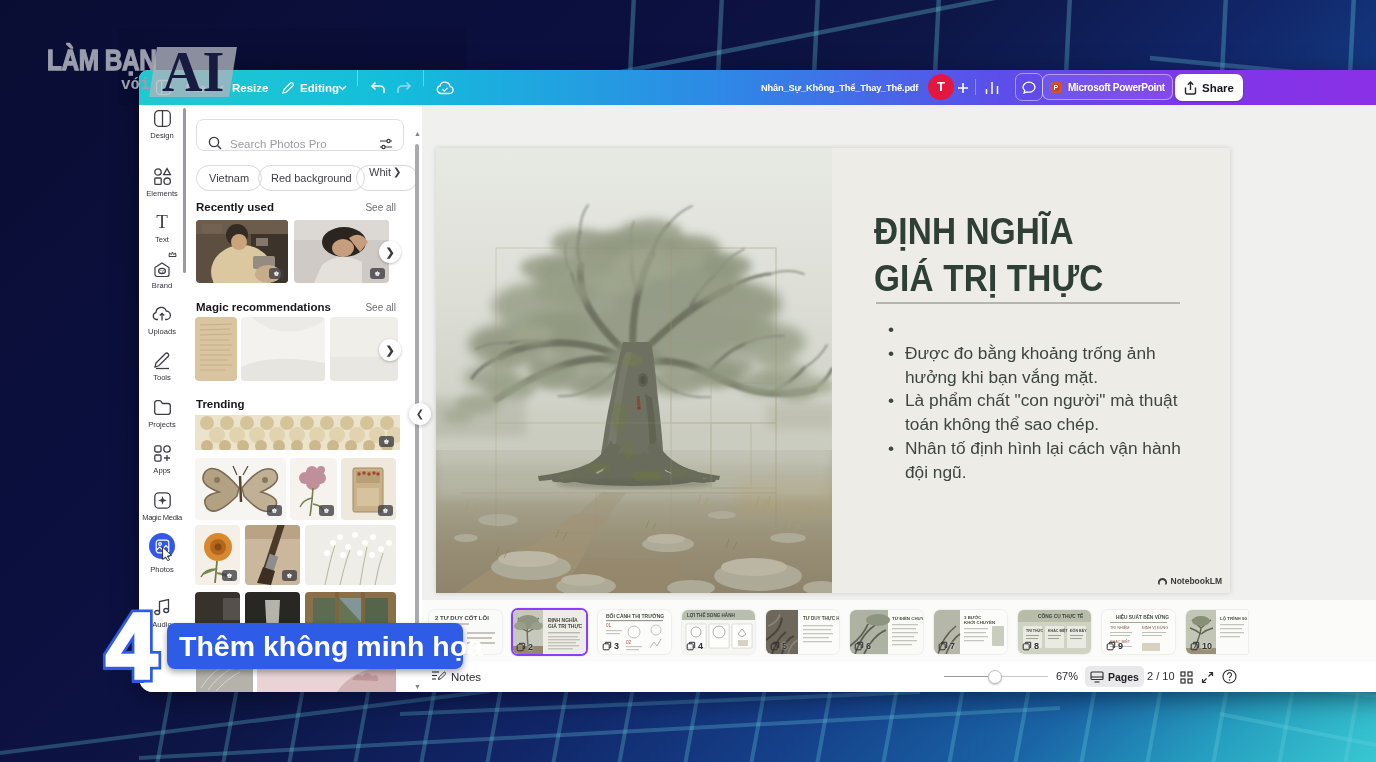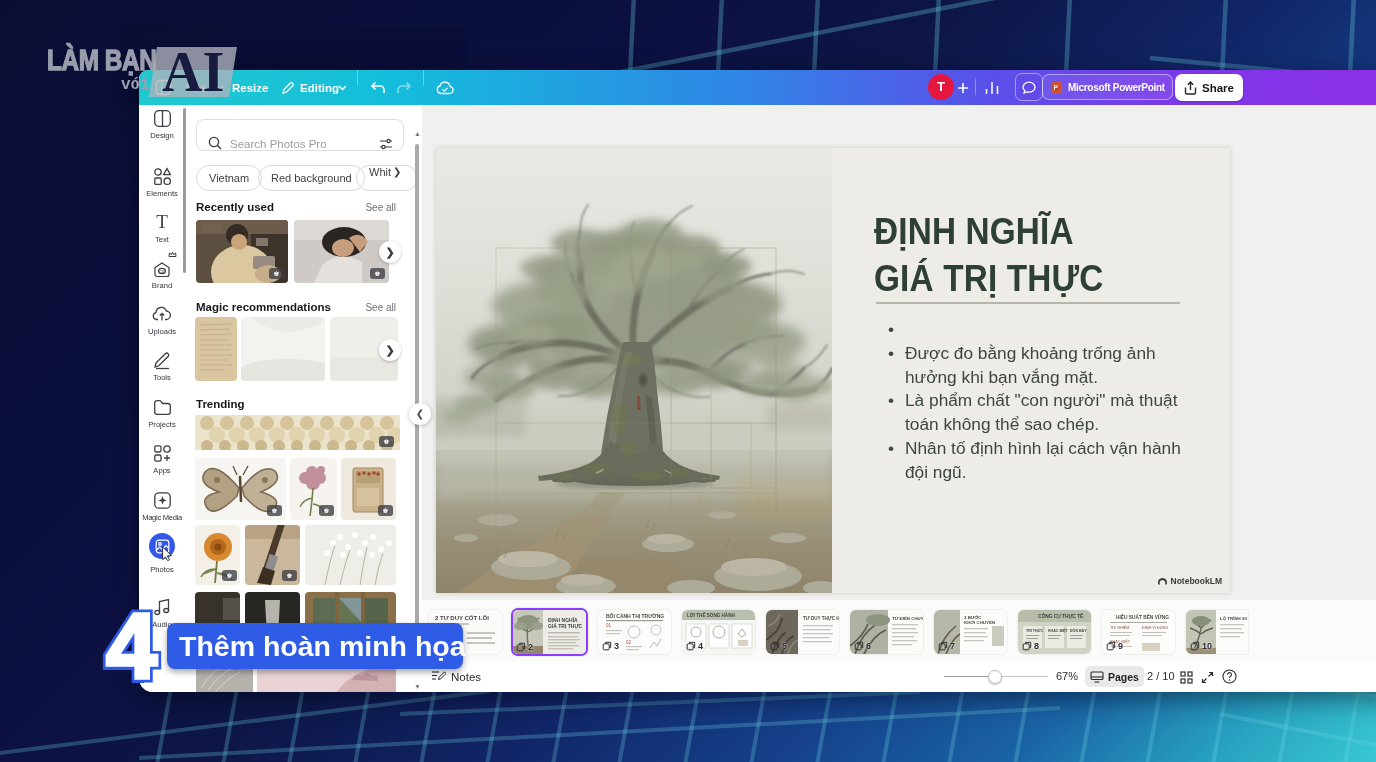--- a/index.html
+++ b/index.html
@@ -104,20 +104,21 @@
           <path d="M14 5H6a4 4 0 00-4 4v3"></path>
         </svg>
       </div>
     <div class="tbl tbdiv" style="left:284px;"></div>
     <div class="tbl" style="left:297px;">
         <svg width="18" height="14" viewBox="0 0 18 14" fill="none" stroke="#fff" stroke-width="1.3">
           <path d="M5 12.5h8.5a3.5 3.5 0 00.6-6.95A5.2 5.2 0 004 4.9 3.9 3.9 0 005 12.5z"></path>
           <path d="M6.5 8.3l1.8 1.8 3.2-3.2"></path>
         </svg>
       </div>
+    <div class="tbl tbtxt" style="left:622px;font-size:9.3px;letter-spacing:-.2px;">Nhân_Sự_Không_Thể_Thay_Thế.pdf</div>
     <div class="tbl" style="left:789px;top:4px;height:26px;">
         <div style="width:26px;height:26px;border-radius:50%;background:#e5173f;color:#fff;font-size:13px;font-weight:700;text-align:center;line-height:26px;">T</div>
       </div>
     <div class="tbl" style="left:818px;">
         <svg width="12" height="12" viewBox="0 0 12 12" stroke="#fff" stroke-width="1.6" fill="none">
           <path d="M6 1v10M1 6h10"></path>
         </svg>
       </div>
     <div class="tbl tbdiv" style="left:836px;top:9px;height:16px;"></div>
     <div class="tbl" style="left:845px;">
@@ -919,14 +920,14 @@
 <div id="logo" style="z-index:20;">
   <div style="position:absolute;left:47px;top:44px;width:110px;font-size:29px;font-weight:700;color:#9a9dab;-webkit-text-stroke:1.3px #9a9dab;letter-spacing:-.5px;transform:scaleX(.84);transform-origin:left;white-space:nowrap;">LÀM BẠN</div>
   <div style="position:absolute;left:121px;top:76px;font-family:'Liberation Mono',monospace;font-size:16px;font-weight:700;color:#9aa0b0;">với</div>
   <div style="position:absolute;left:153px;top:47px;width:80px;height:50px;background:rgba(176,179,189,.78);transform:skewX(-9deg);display:flex;align-items:center;justify-content:center;">
     <span style="font-family:'Liberation Serif',serif;font-size:56px;font-weight:900;color:#161b3f;transform:skewX(9deg);letter-spacing:0px;">AI</span>
   </div>
 </div>
 <div id="cap4">4</div>
 <div id="cap4b">4</div>
 <div id="capbox">
-    <span>Thêm hoàn minh họa</span>
+    <span>Thêm không minh họa</span>
   </div>
 
 </body></html>

